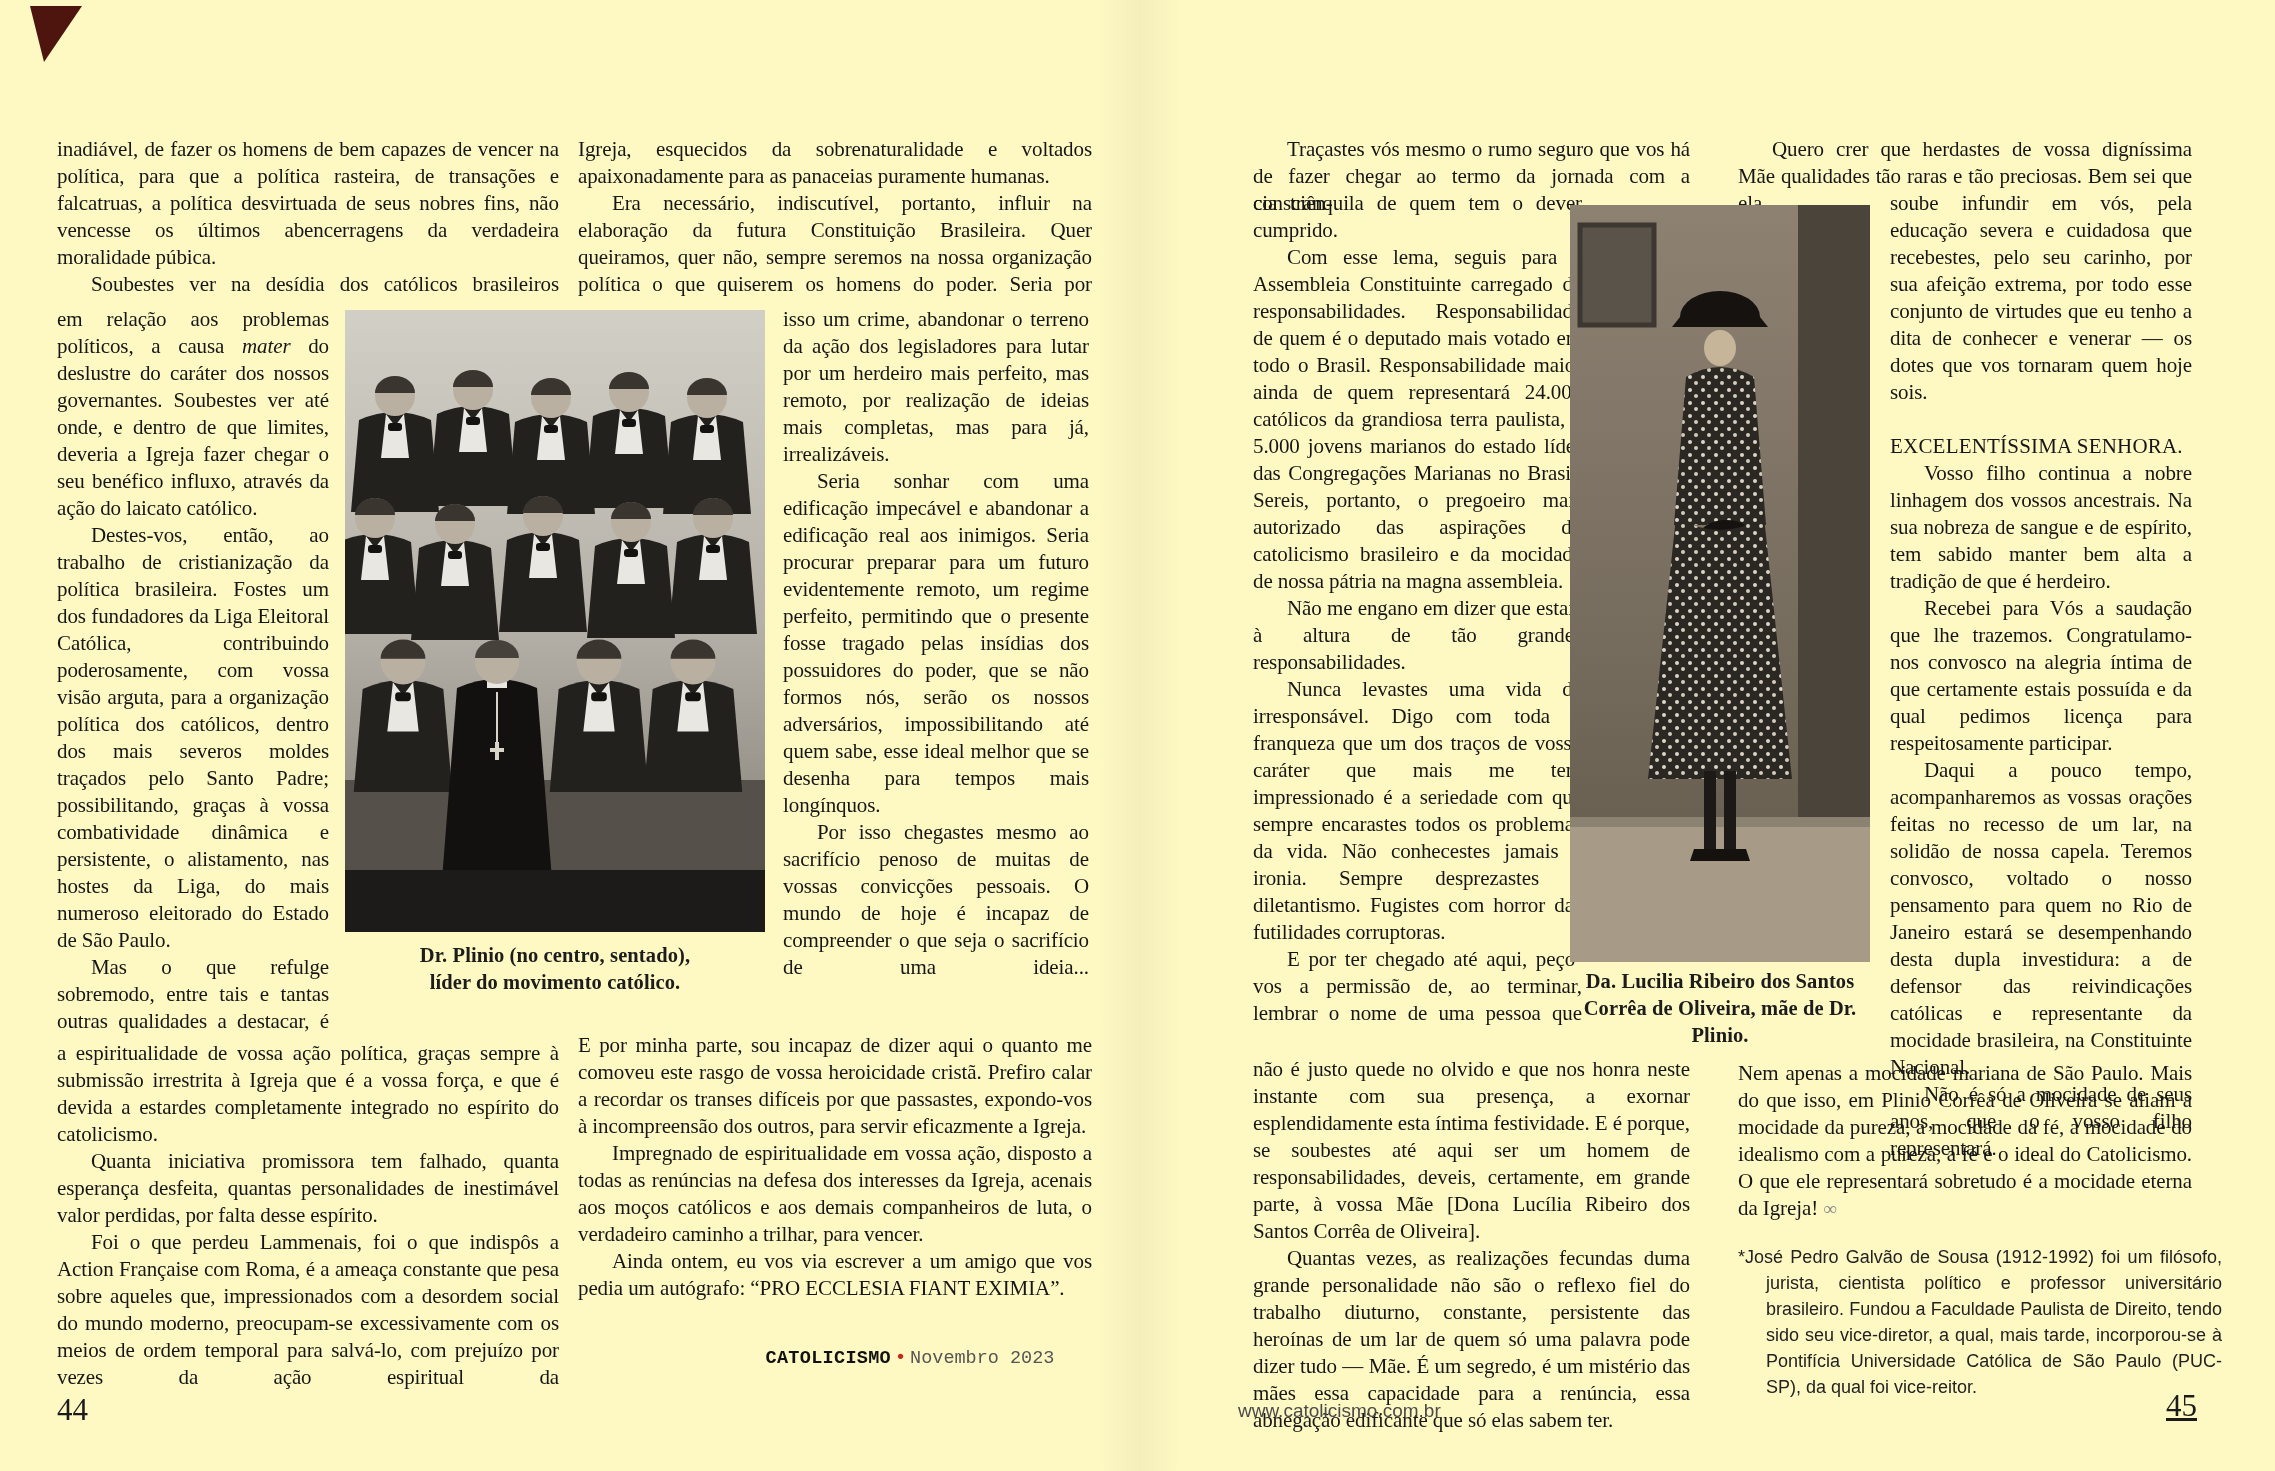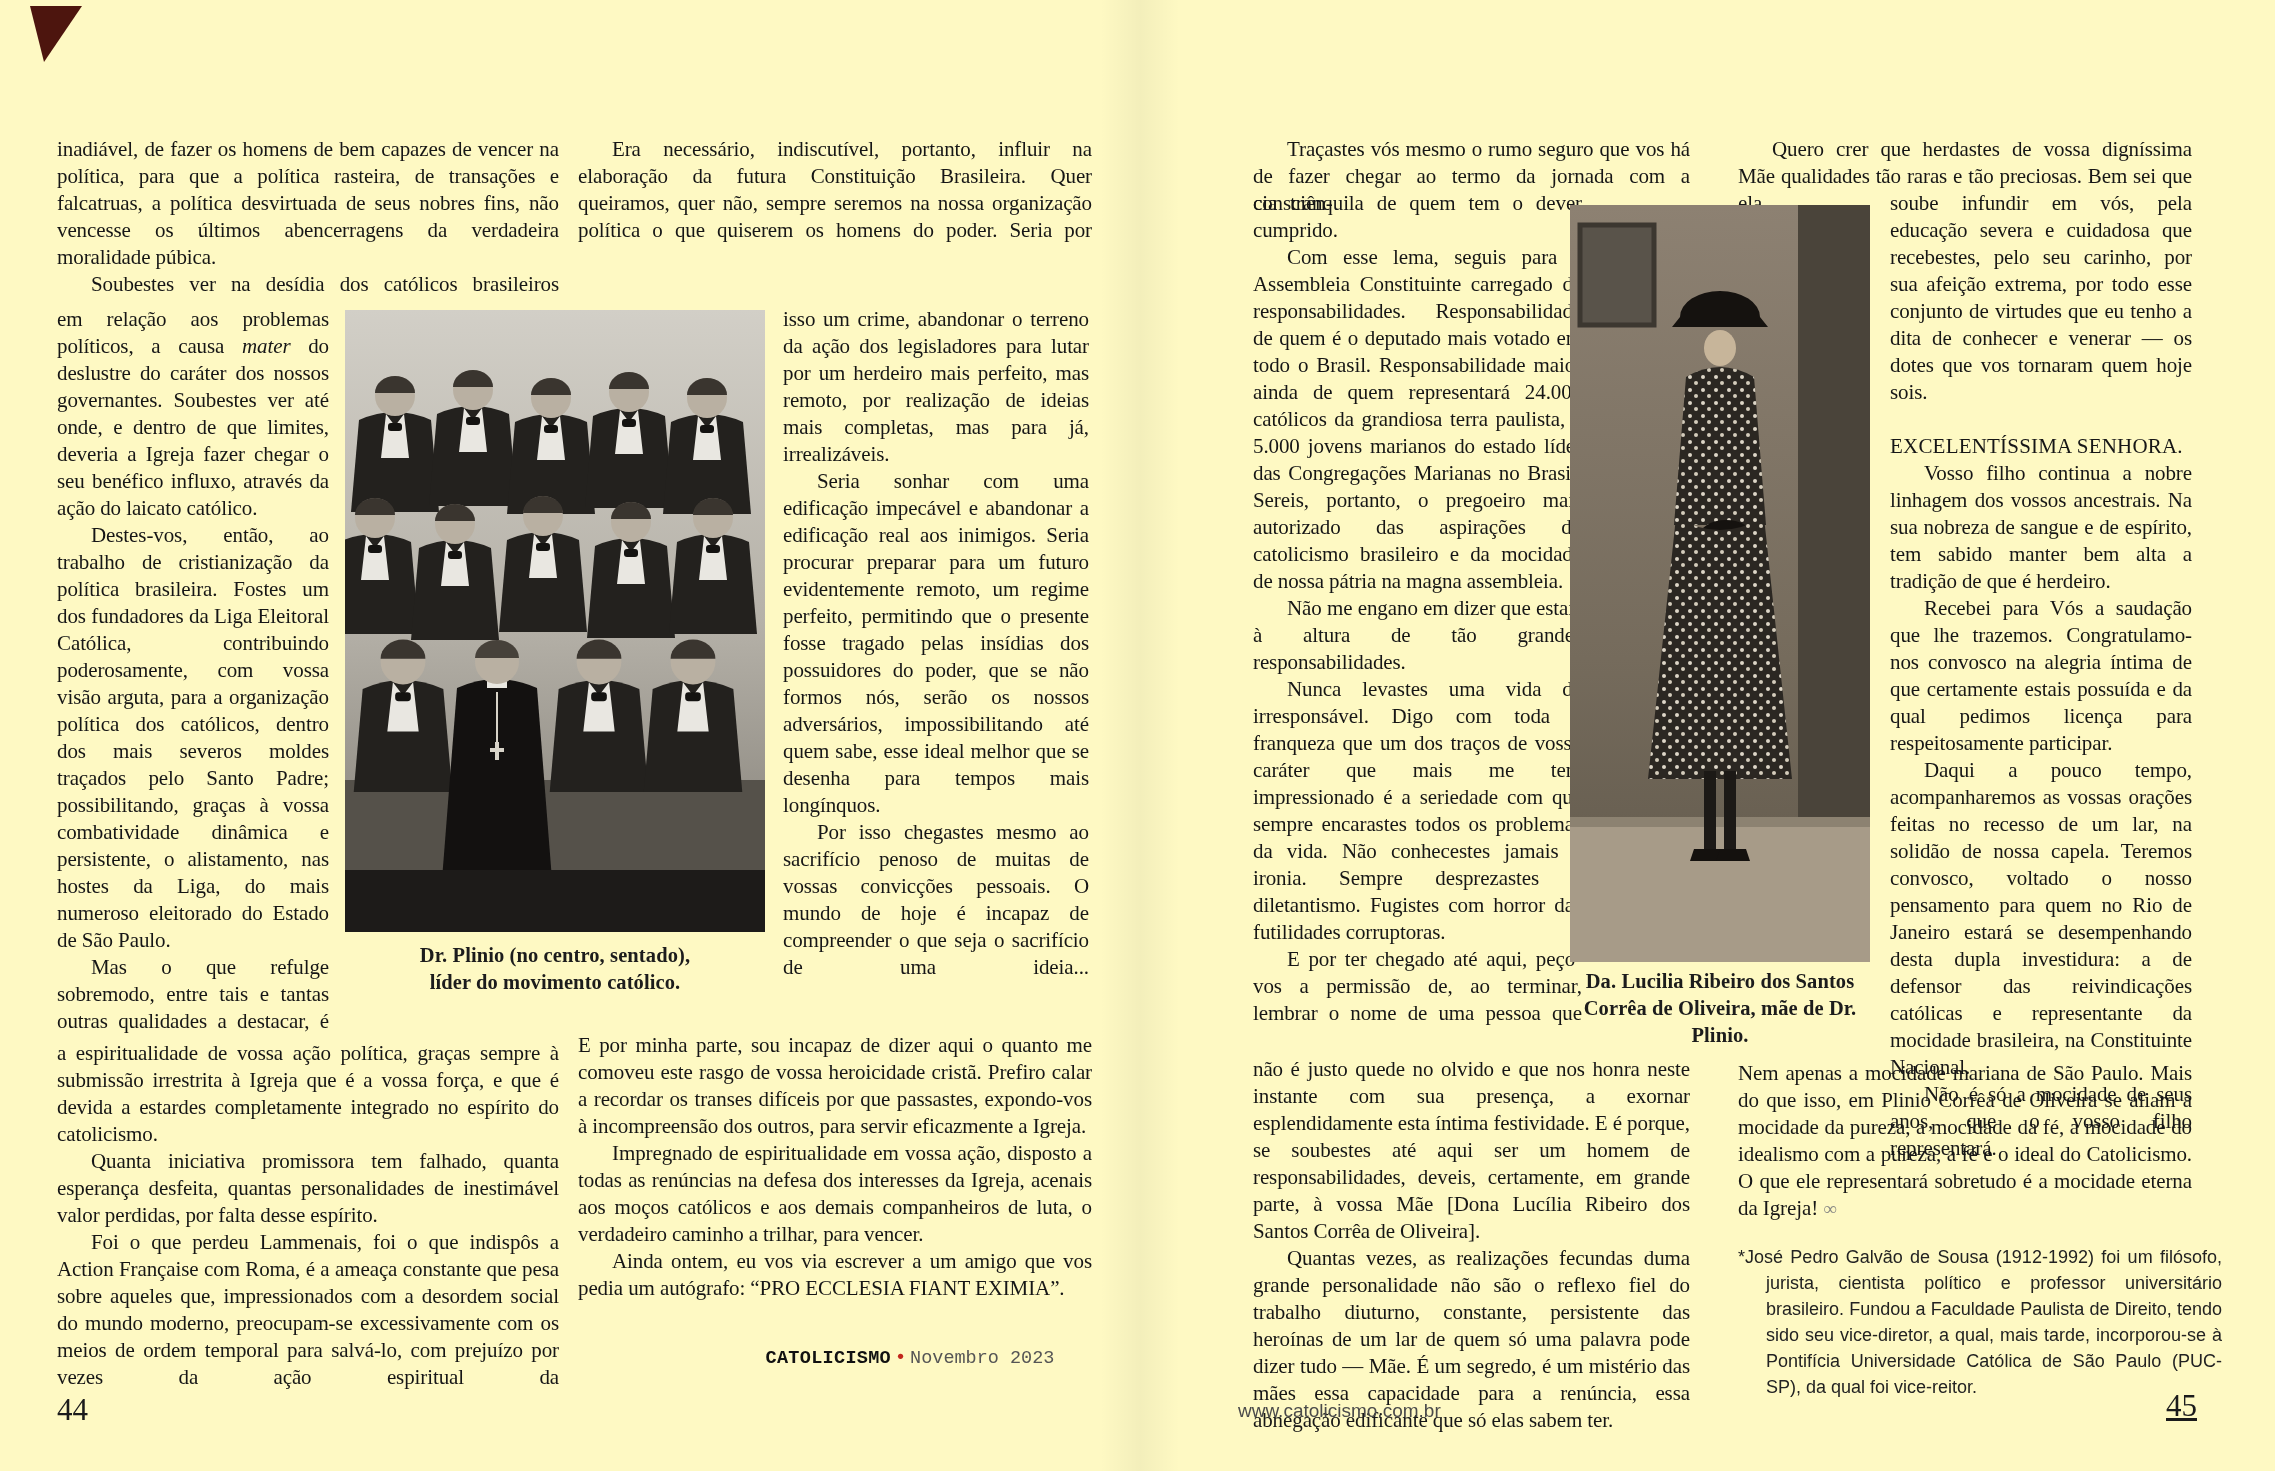--- a/index.html
+++ b/index.html
@@ -94,20 +94,21 @@
     <p class="jl">Mas o que refulge sobremodo, entre tais e tantas outras qualidades a destacar, é</p>
   </div>
 
   <div class="tb" id="b44-c1-bot">
     <p class="noind">a espiritualidade de vossa ação política, graças sempre à submissão irrestrita à Igreja que é a vossa força, e que é devida a estardes completamente integrado no espírito do catolicismo.</p>
     <p>Quanta iniciativa promissora tem falhado, quanta esperança desfeita, quantas personalidades de inestimável valor perdidas, por falta desse espírito.</p>
     <p class="jl">Foi o que perdeu Lammenais, foi o que indispôs a Action Française com Roma, é a ameaça constante que pesa sobre aqueles que, impressionados com a desordem social do mundo moderno, preocupam-se excessivamente com os meios de ordem temporal para salvá-lo, com prejuízo por vezes da ação espiritual da</p>
   </div>
 
   <div class="tb" id="b44-c2-top">
+    <p class="noind">Igreja, esquecidos da sobrenaturalidade e voltados apaixonadamente para as panaceias puramente humanas.</p>
     <p class="jl">Era necessário, indiscutível, portanto, influir na elaboração da futura Constituição Brasileira. Quer queiramos, quer não, sempre seremos na nossa organização política o que quiserem os homens do poder. Seria por</p>
   </div>
 
   <div class="tb" id="b44-c2-side">
     <p class="noind">isso um crime, abandonar o terreno da ação dos legisladores para lutar por um herdeiro mais perfeito, mas remoto, por realização de ideias mais completas, mas para já, irrealizáveis.</p>
     <p>Seria sonhar com uma edificação impecável e abandonar a edificação real aos inimigos. Seria procurar preparar para um futuro evidentemente remoto, um regime perfeito, permitindo que o presente fosse tragado pelas insídias dos possuidores do poder, que se não formos nós, serão os nossos adversários, impossibilitando até quem sabe, esse ideal melhor que se desenha para tempos mais longínquos.</p>
     <p class="jl">Por isso chegastes mesmo ao sacrifício penoso de muitas de vossas convicções pessoais. O mundo de hoje é incapaz de compreender o que seja o sacrifício de uma ideia...</p>
   </div>
 
   <div class="tb" id="b44-c2-bot">

